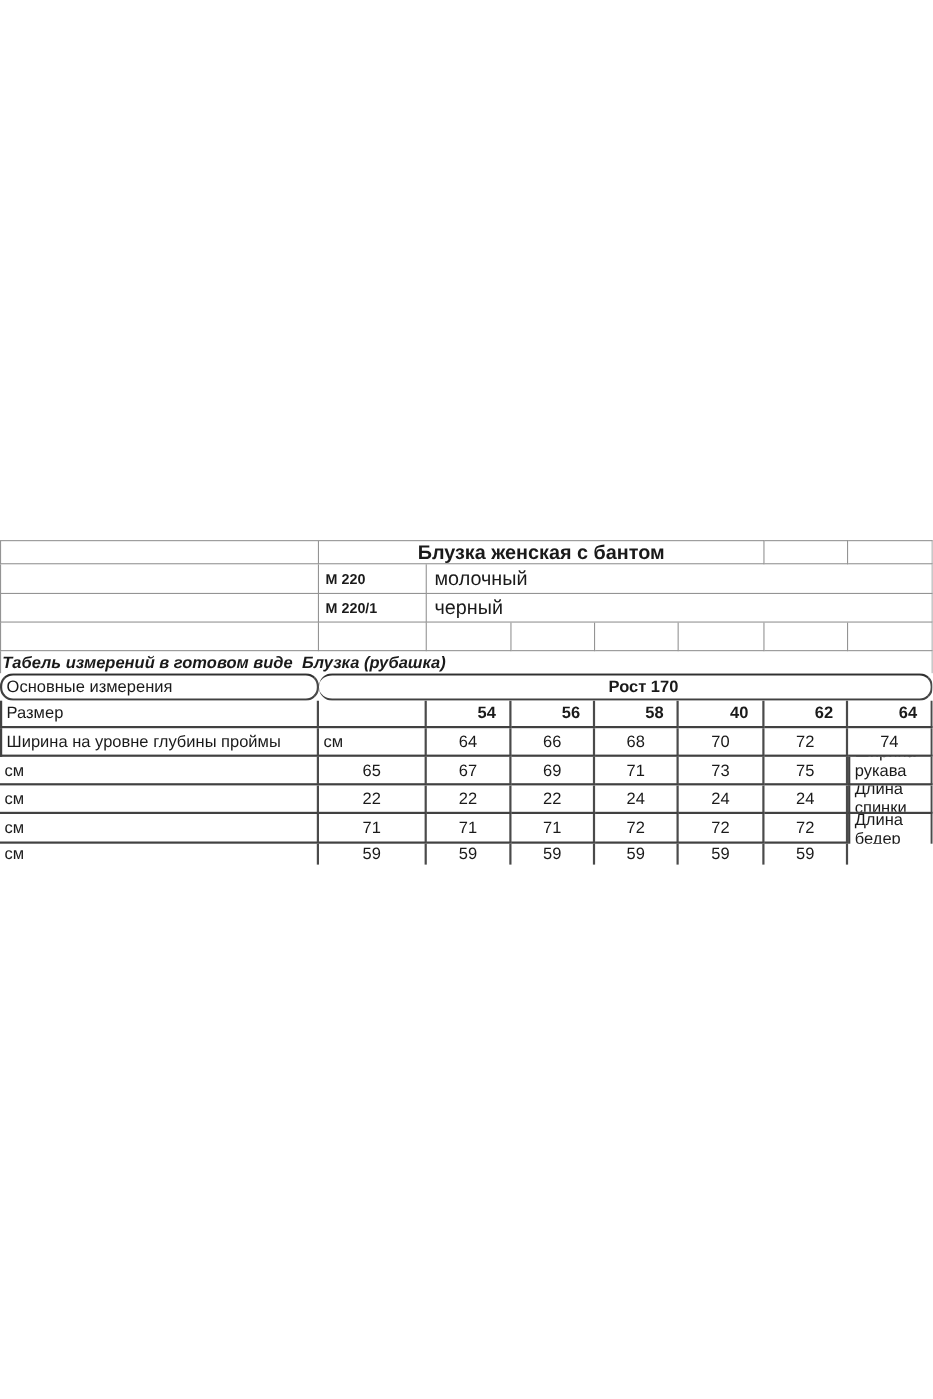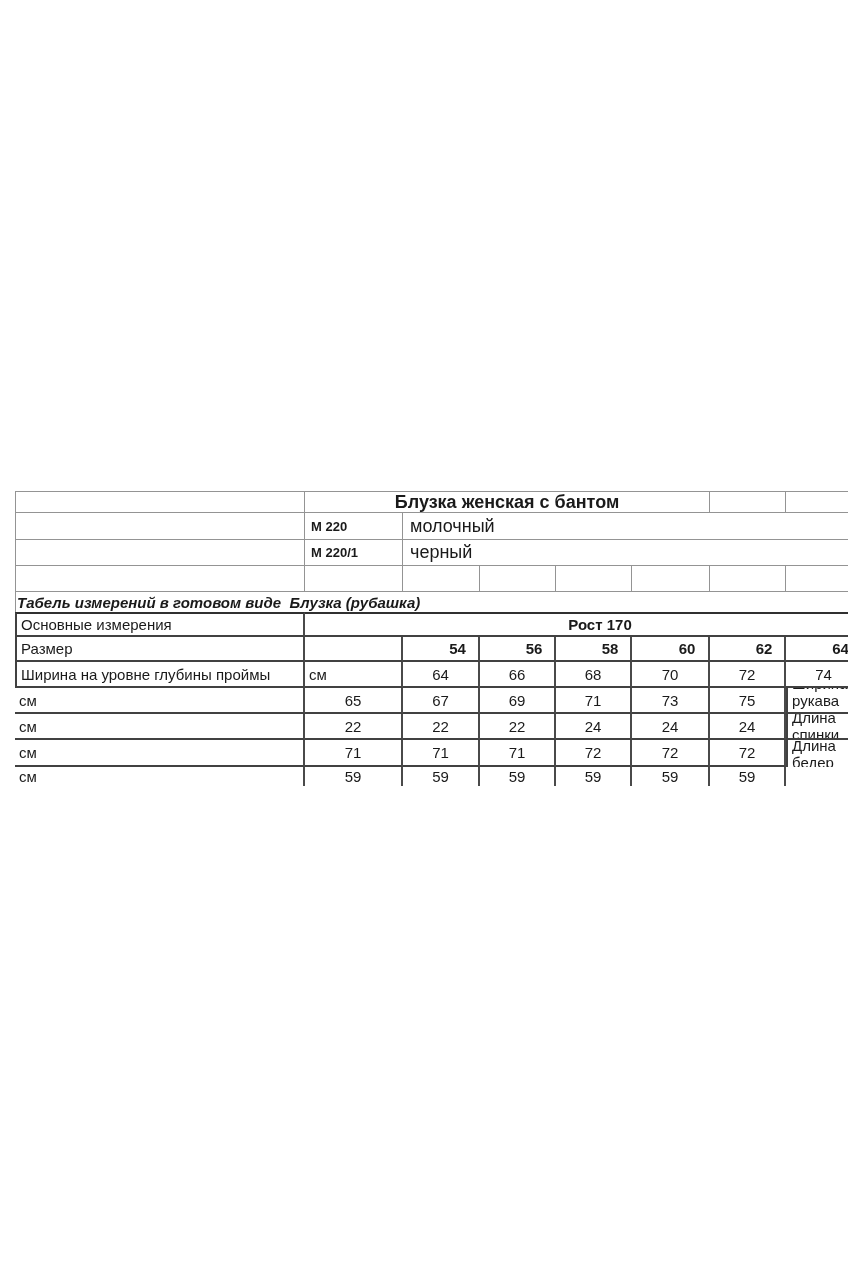--- a/index.html
+++ b/index.html
@@ -2,35 +2,35 @@
 <html><head>
 <meta charset="utf-8">
 <style>
   * { box-sizing: border-box; margin: 0; padding: 0; }
   body { margin: 0; background: #ffffff; }
   .page {
     position: relative; width: 848px; height: 1272px; background: #ffffff;
     font-family: "Liberation Sans", "DejaVu Sans", sans-serif; color: #1a1a1a;
     overflow: hidden;
   }
-  .sheet { position: absolute; left: 0; top: 491px; width: 692px; margin-left: 15px; }
+  .sheet { position: absolute; left: 0; top: 491px; width: 692px; }
 
   .grid { display: grid; grid-template-columns: 290px 98px 77px 76px 76px 78px 76px 77px; width: 848px; }
 
   
   .t-top { grid-template-rows: 22px 27px 26px 26px; }
   .t-top .cell { border-right: 1px solid #949494; border-bottom: 1px solid #949494; }
   .t-top .bl { border-left: 1px solid #949494; }
   .t-top .bt { border-top: 1px solid #949494; }
 
   
   .t-main { grid-template-rows: 25px 25px 26px 26px 26px 27px 19px; }
   .t-main .cell { border-right: 2px solid #4a4a4a; border-bottom: 2px solid #414141; }
   .t-main .bl { border-left: 2px solid #414141; }
-  .t-main .bt { border-top: 2px solid #303030; }
+  .t-main .bt { border-top: 2px solid #303030; border-radius: 12px; }
   .t-main .nb { border-bottom: none; }
 
   .cell { display: flex; align-items: center; overflow: hidden; }
   .center { justify-content: center; }
   .left { justify-content: flex-start; padding-left: 4px; }
 
   .title { font-weight: bold; font-size: 18px; }
   .code { font-weight: bold; font-size: 13px; padding-left: 6px; }
   .colorname { font-size: 18px; padding-left: 7px; }
   .t15 { font-size: 15px; }
@@ -79,21 +79,21 @@
     <div class="grid t-main">
 
       <div class="cell bl bt left t15">Основные измерения</div>
       <div class="cell bt center t15 b" style="grid-column: span 7;">Рост 170</div>
 
       <div class="cell bl left t15">Размер</div>
       <div class="cell"></div>
       <div class="cell center t15 b">54</div>
       <div class="cell center t15 b">56</div>
       <div class="cell center t15 b">58</div>
-      <div class="cell center t15 b">60</div>
+      <div class="cell center t15 b">40</div>
       <div class="cell center t15 b">62</div>
       <div class="cell center t15 b">64</div>
 
       <div class="cell bl left t15">Ширина на уровне глубины проймы</div>
       <div class="cell left t15">см</div>
       <div class="cell center t15">64</div>
       <div class="cell center t15">66</div>
       <div class="cell center t15">68</div>
       <div class="cell center t15">70</div>
       <div class="cell center t15">72</div>

